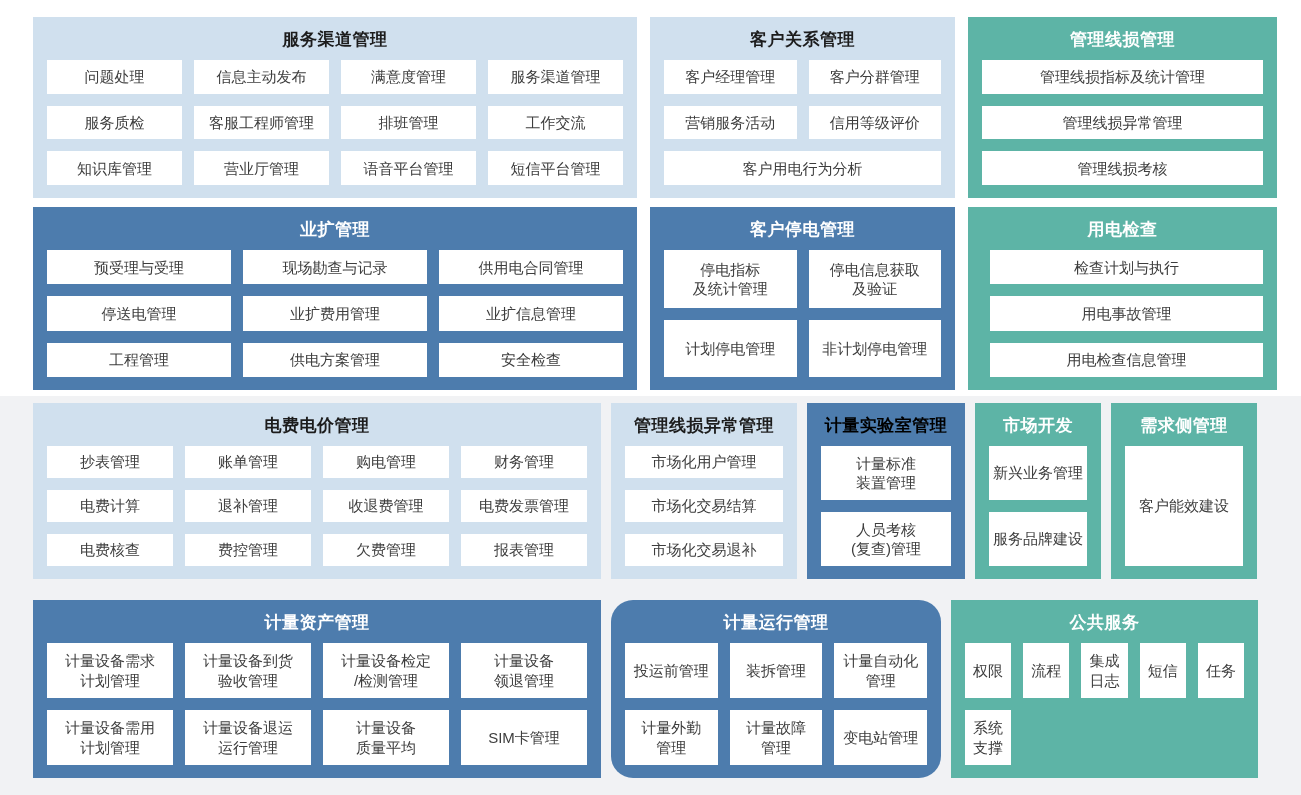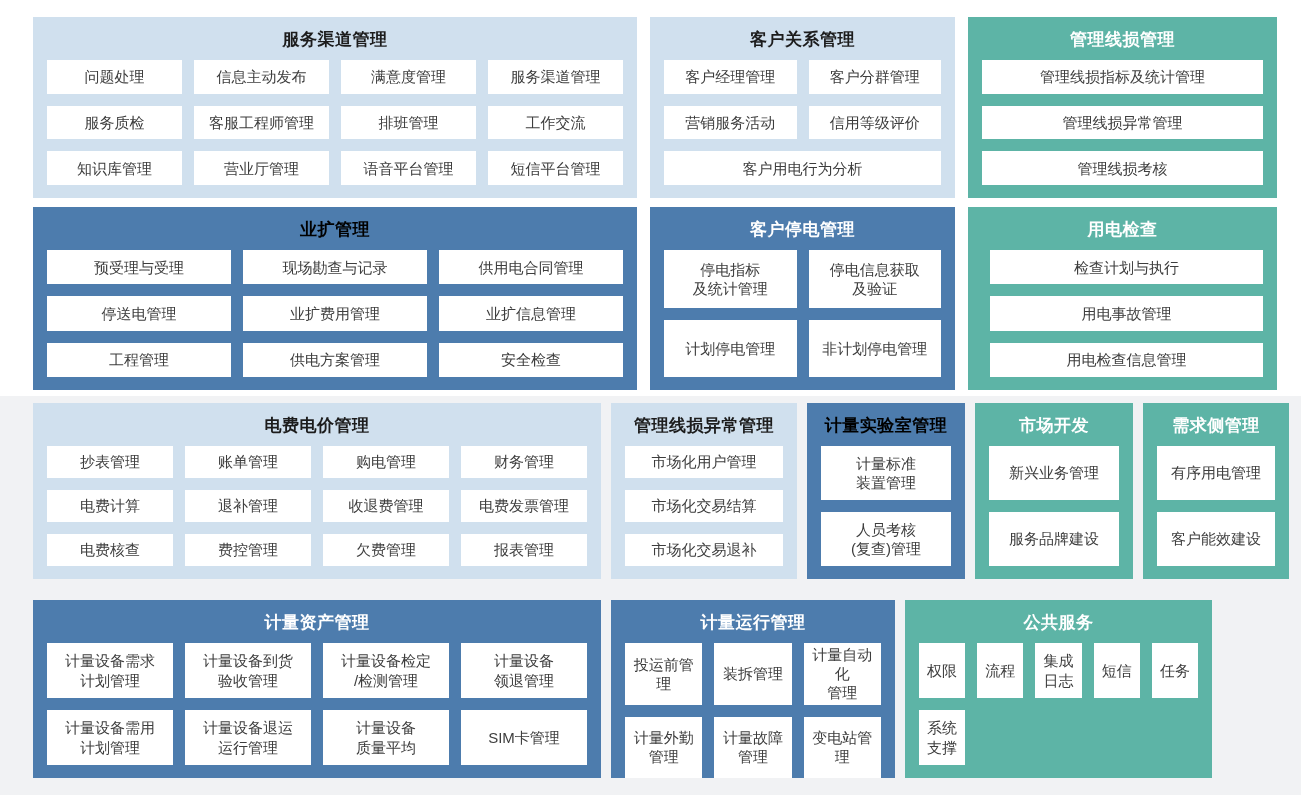--- a/index.html
+++ b/index.html
@@ -89,21 +89,21 @@
         <h2 class="block-title" style="color: rgb(255, 255, 255);">管理线损管理</h2>
         <div class="items" style="grid-template-columns: repeat(1, 1fr);">
           <div class="item">管理线损指标及统计管理</div>
           <div class="item">管理线损异常管理</div>
           <div class="item">管理线损考核</div>
         </div>
       </section>
     </div>
     <div class="row" style="margin-top: 9px; height: 183px; gap: 13px;">
       <section class="block" style="width: 604px; background: rgb(77, 124, 173);">
-        <h2 class="block-title" style="color: #000000;">业扩管理</h2>
+        <h2 class="block-title" style="color: #ffffff;">业扩管理</h2>
         <div class="items" style="grid-template-columns: repeat(3, 1fr);">
           <div class="item">预受理与受理</div>
           <div class="item">现场勘查与记录</div>
           <div class="item">供用电合同管理</div>
           <div class="item">停送电管理</div>
           <div class="item">业扩费用管理</div>
           <div class="item">业扩信息管理</div>
           <div class="item">工程管理</div>
           <div class="item">供电方案管理</div>
           <div class="item">安全检查</div>
@@ -157,31 +157,30 @@
       </section>
       <section class="block" style="width: 158px; background: rgb(77, 124, 173);">
         <h2 class="block-title" style="color: #000000;">计量实验室管理</h2>
         <div class="items" style="grid-template-columns: repeat(1, 1fr);">
           <div class="item">计量标准
 装置管理</div>
           <div class="item">人员考核
 (复查)管理</div>
         </div>
       </section>
-      <section class="block" style="width: 158px; background: rgb(93, 180, 166);">
+      <section class="block" style="width: 126px; background: rgb(93, 180, 166);">
         <h2 class="block-title" style="color: rgb(255, 255, 255);">市场开发</h2>
         <div class="items" style="grid-template-columns: repeat(1, 1fr);">
           <div class="item">新兴业务管理</div>
           <div class="item">服务品牌建设</div>
         </div>
       </section>
       <section class="block" style="width: 146px; background: rgb(93, 180, 166);">
         <h2 class="block-title" style="color: rgb(255, 255, 255);">需求侧管理</h2>
         <div class="items" style="grid-template-columns: repeat(1, 1fr);">
-          <div class="item">有序用电管理</div>
           <div class="item">客户能效建设</div>
         </div>
       </section>
     </div>
     <div class="row" style="margin-top: 21px; height: 178px; gap: 10px;">
       <section class="block" style="width: 568px; background: rgb(77, 124, 173);">
         <h2 class="block-title" style="color: rgb(255, 255, 255);">计量资产管理</h2>
         <div class="items" style="grid-template-columns: repeat(4, 1fr);">
           <div class="item">计量设备需求
 计划管理</div>
@@ -193,21 +192,21 @@
 领退管理</div>
           <div class="item">计量设备需用
 计划管理</div>
           <div class="item">计量设备退运
 运行管理</div>
           <div class="item">计量设备
 质量平均</div>
           <div class="item">SIM卡管理</div>
         </div>
       </section>
-      <section class="block" style="width: 284px; background: rgb(77, 124, 173);">
+      <section class="block" style="width: 330px; background: rgb(77, 124, 173); border-radius: 22px;">
         <h2 class="block-title" style="color: rgb(255, 255, 255);">计量运行管理</h2>
         <div class="items" style="grid-template-columns: repeat(3, 1fr);">
           <div class="item">投运前管理</div>
           <div class="item">装拆管理</div>
           <div class="item">计量自动化
 管理</div>
           <div class="item">计量外勤
 管理</div>
           <div class="item">计量故障
 管理</div>

